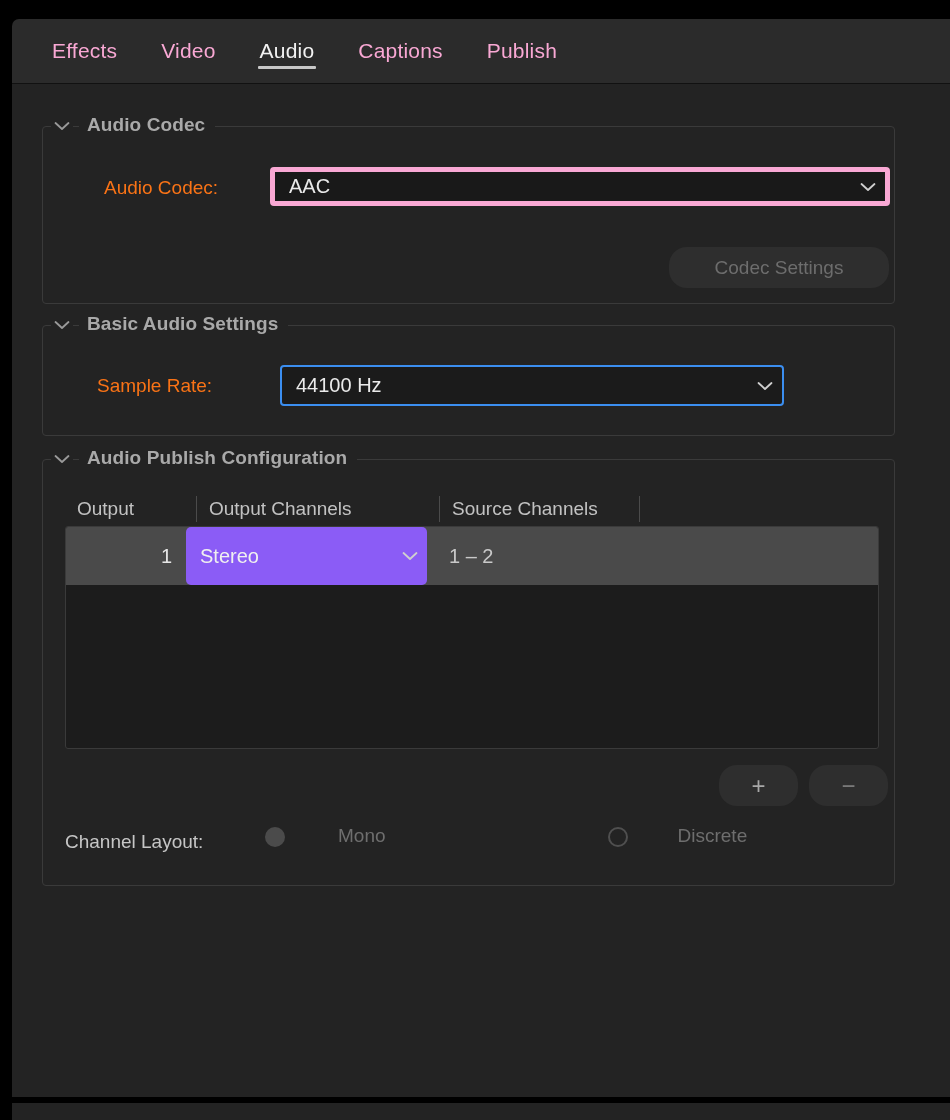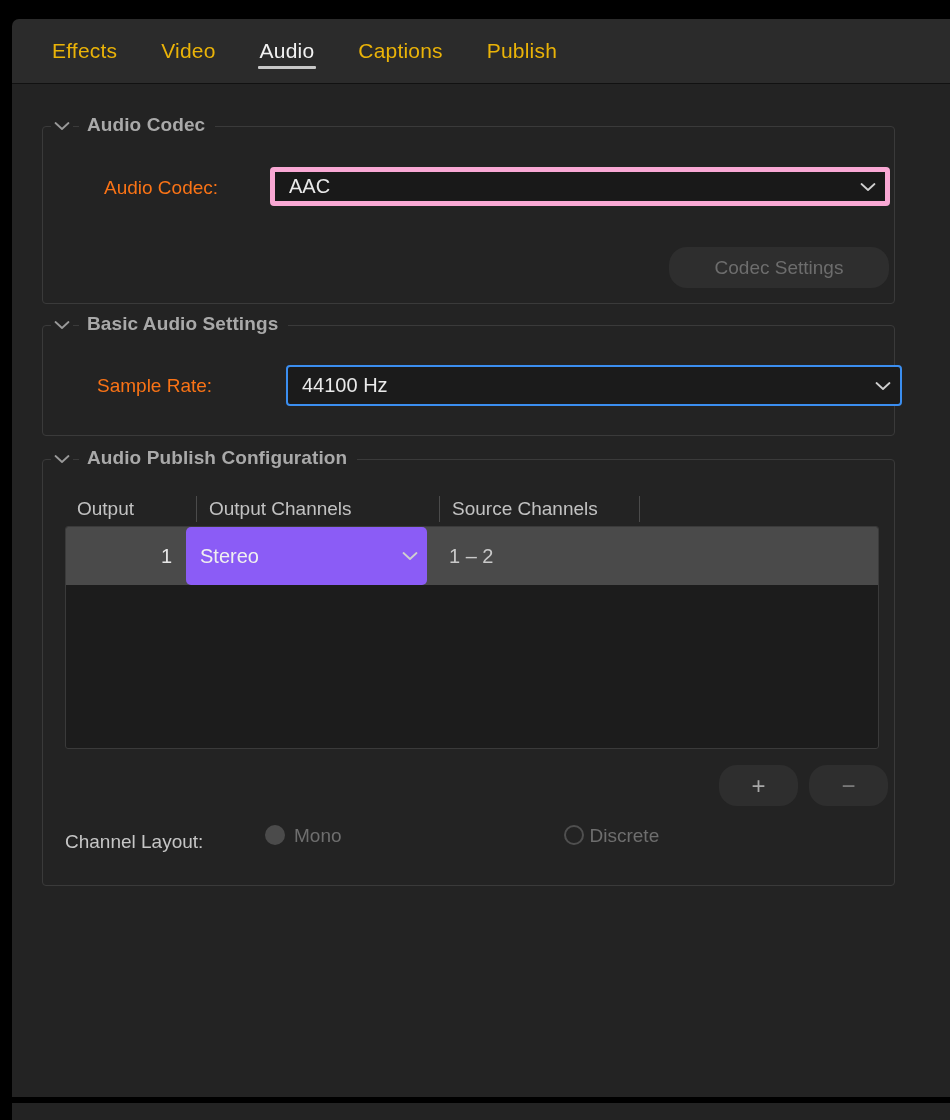--- a/index.html
+++ b/index.html
@@ -64,21 +64,21 @@
     height: 100%;
     padding-left: 18px;
   }
   .tab {
     position: relative;
     padding: 0 22px;
     height: 100%;
     display: flex;
     align-items: center;
     font-size: 21px;
-    color: #eab308;
+    color: #f9a8d4;
     letter-spacing: 0.2px;
     cursor: default;
   }
   .tab.active { color: #f2f2f2; }
   .tab.active::after {
     content: "";
     position: absolute;
     left: 20px; right: 20px;
     bottom: 14px;
     height: 3px;
@@ -253,22 +253,23 @@
   }
 
   
   .radio-group {
     position: absolute;
     display: flex;
     align-items: center;
   }
   .radio {
     display: flex;
-    align-items: flex-start;
-    cursor: default;
+    align-items: flex-end;
+    cursor: default;
+    gap: 44px;
   }
   .radio-dot-filled {
     width: 20px; height: 20px;
     border-radius: 50%;
     background: #4b4b4b;
     margin-right: 9px;
     flex: none;
   }
   .radio-dot-ring {
     width: 20px; height: 20px;
@@ -341,21 +342,21 @@
     <div class="section" style="left:30px; top:241px; width:853px; height:111px;">
       <div class="chevron">
         <svg width="16" height="10" viewBox="0 0 16 10" aria-hidden="true">
           <path d="M1.5 2 L8 8 L14.5 2" fill="none" stroke="#9a9a9a" stroke-width="1.8" stroke-linecap="round" stroke-linejoin="round"></path>
         </svg>
       </div>
       <div class="section-legend">Basic Audio Settings</div>
 
       <div class="field-label" style="left:54px; top:49px;">Sample Rate:</div>
 
-      <div class="select focused" style="left:243px; top:39px; width:616px; height:41px;">
+      <div class="select focused" style="left:237px; top:39px; width:504px; height:41px;">
         <div class="select-value">44100 Hz</div>
         <div class="select-arrow">
           <svg width="16" height="10" viewBox="0 0 16 10" aria-hidden="true">
             <path d="M1.5 2 L8 8 L14.5 2" fill="none" stroke="#cfcfcf" stroke-width="1.8" stroke-linecap="round" stroke-linejoin="round"></path>
           </svg>
         </div>
       </div>
     </div>
 
     <div class="section" style="left:30px; top:375px; width:853px; height:427px;">

